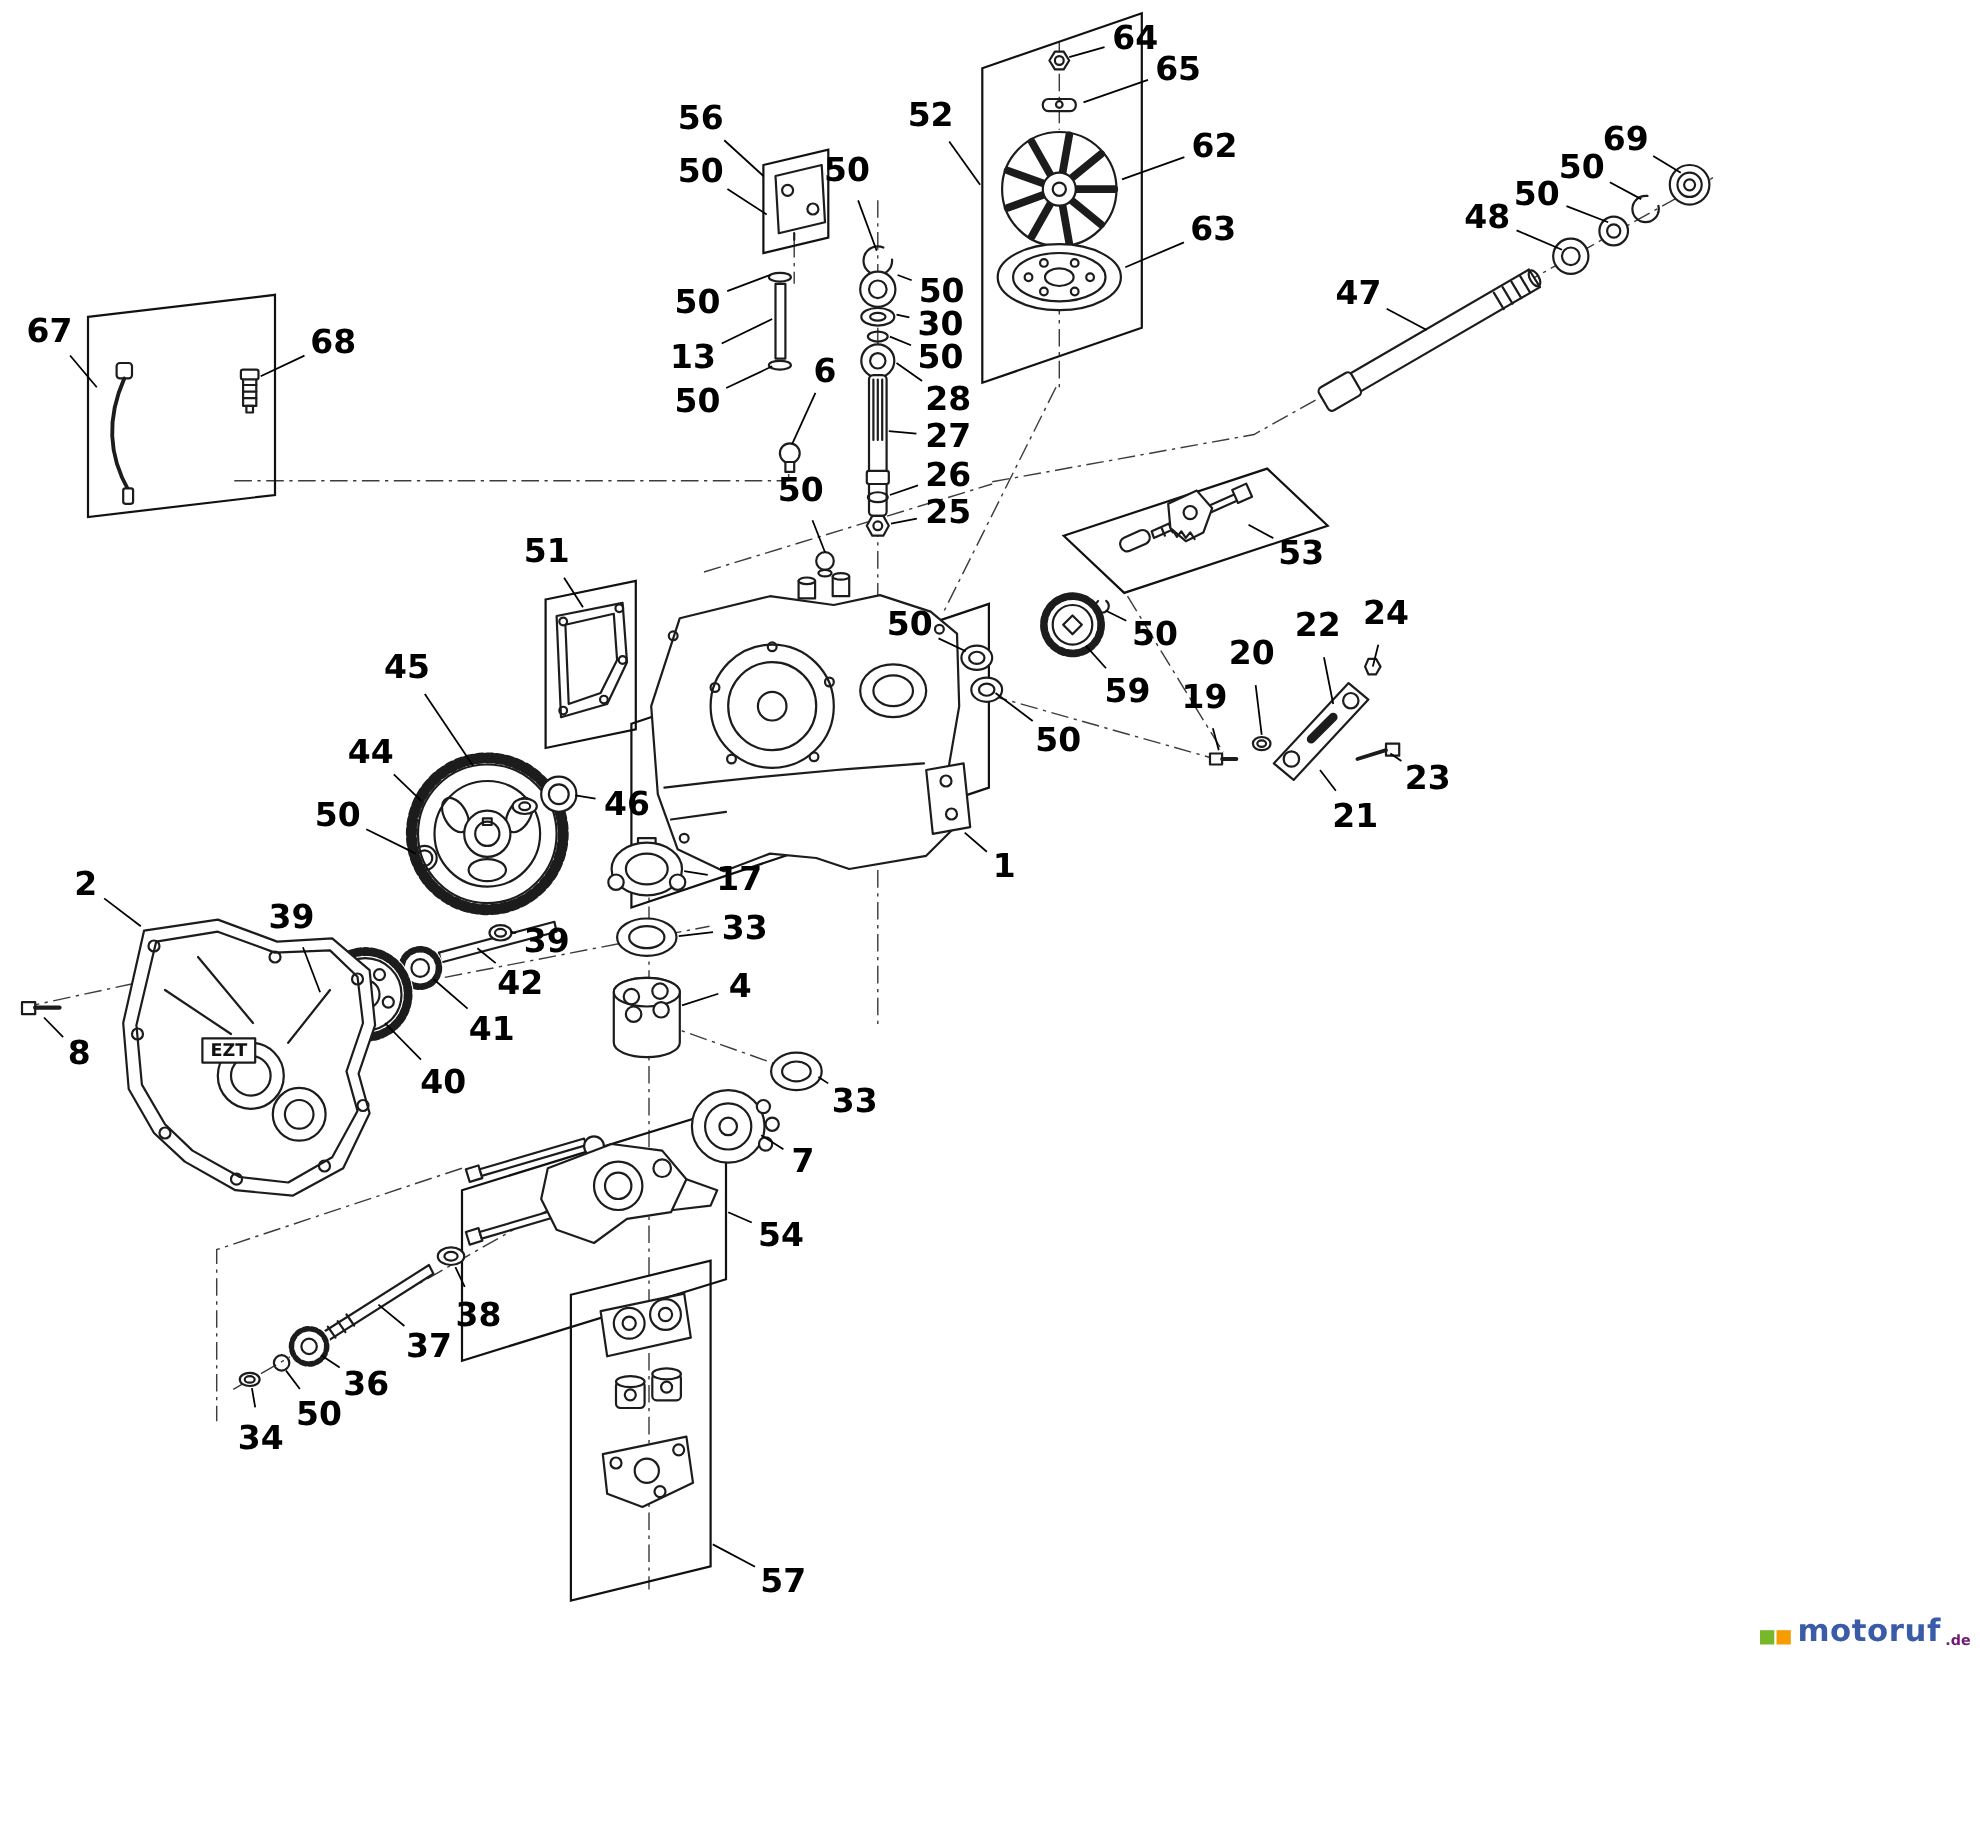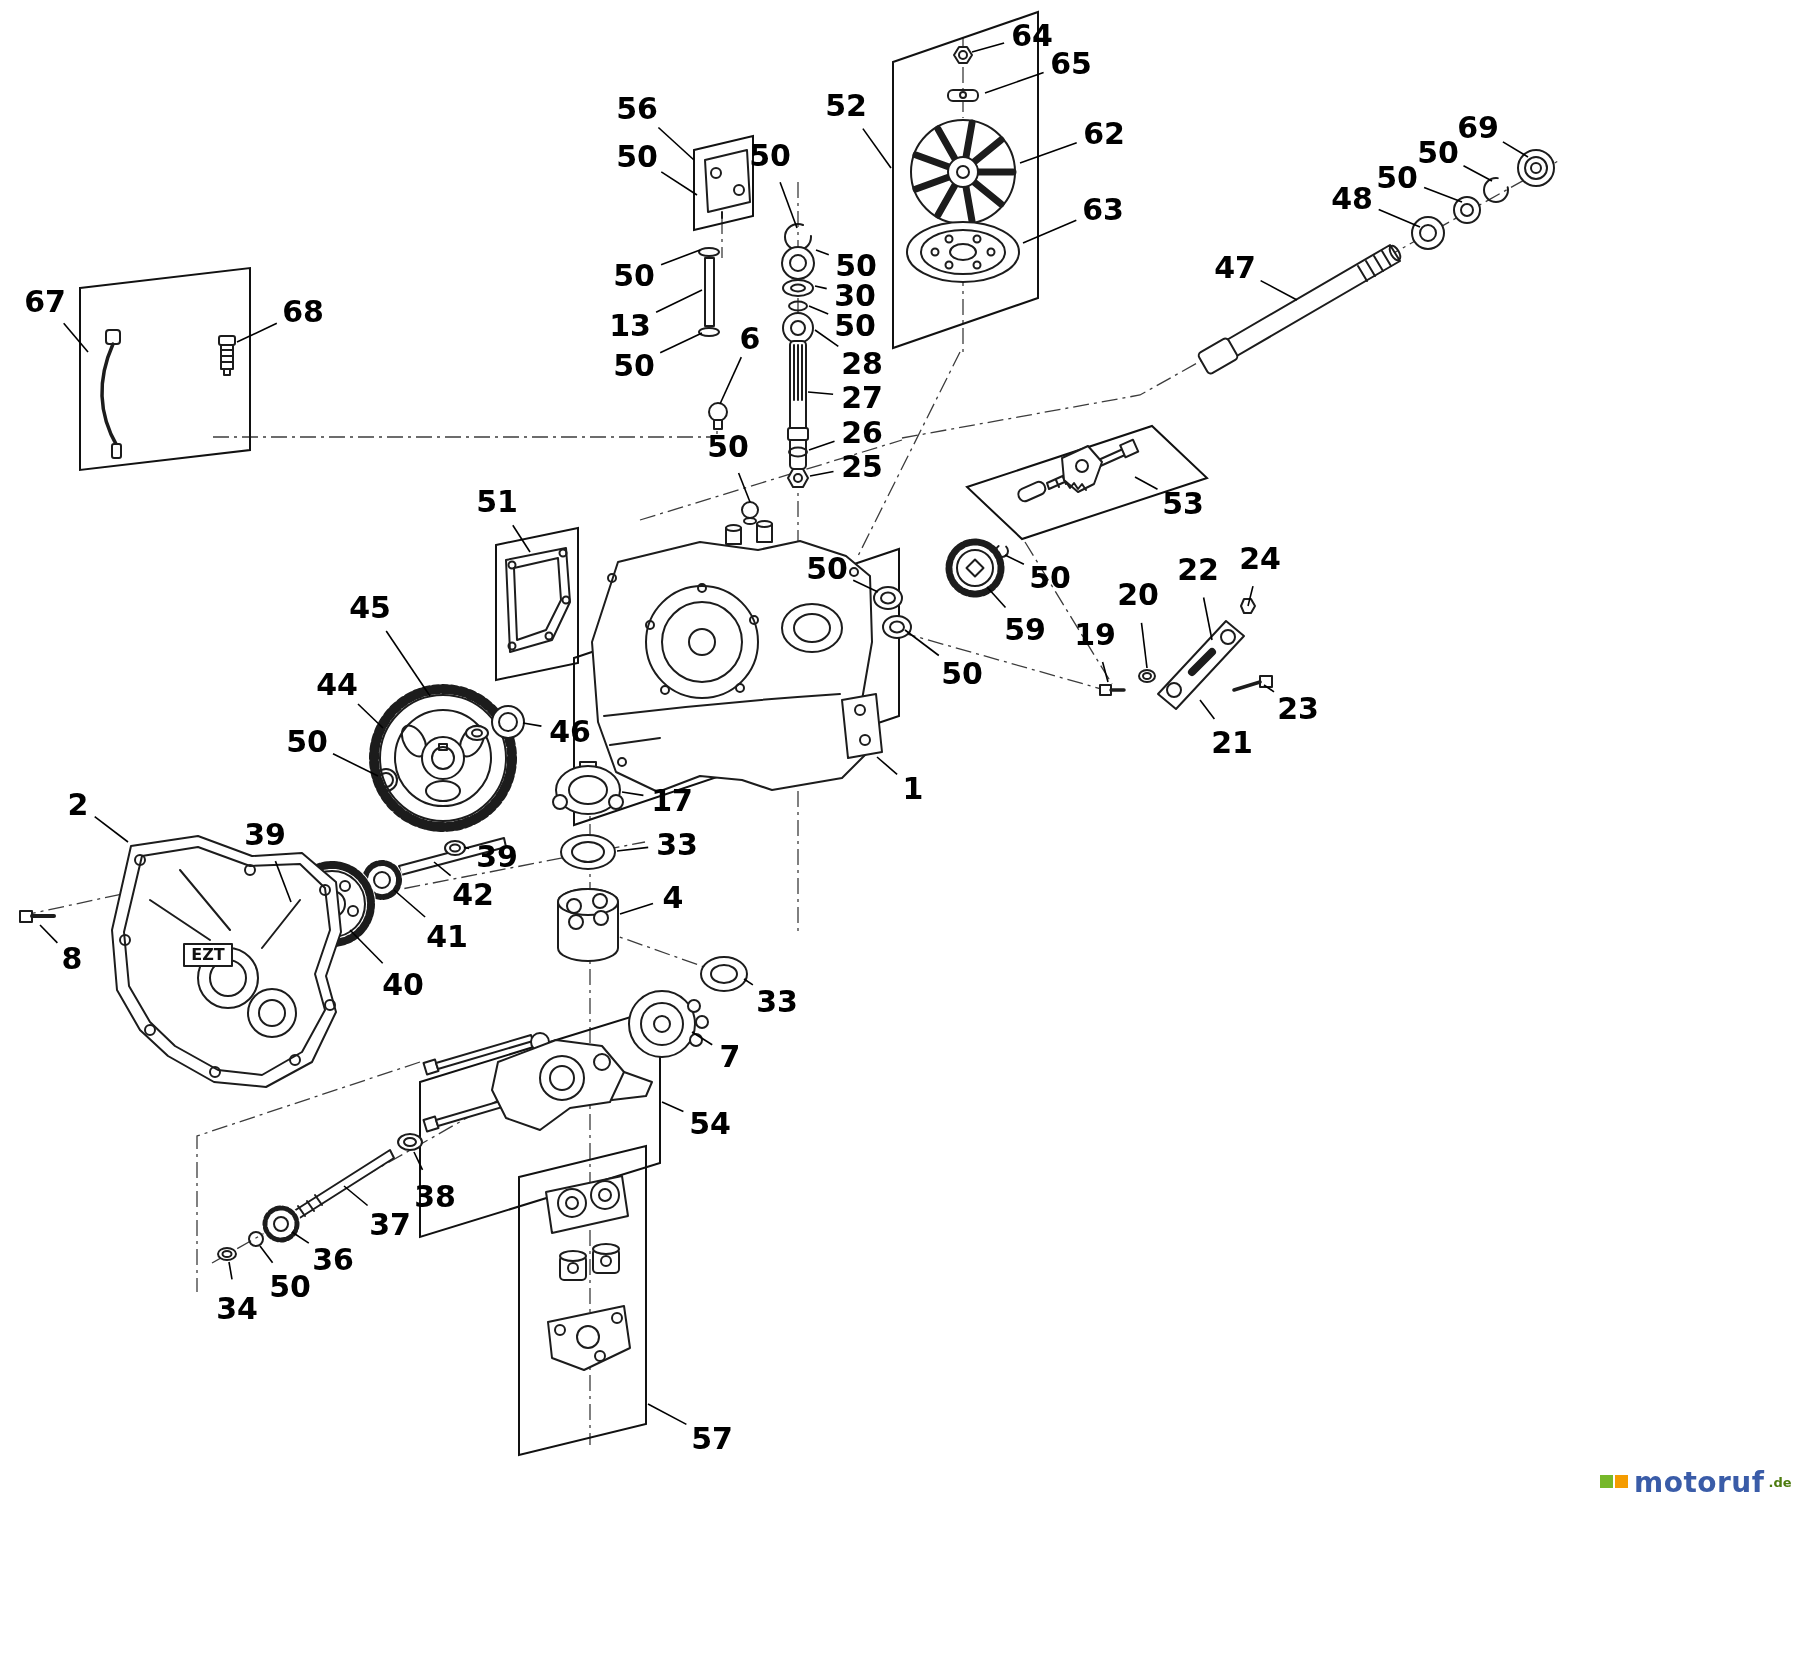--- a/index.html
+++ b/index.html
@@ -5,26 +5,26 @@
   html,body{margin:0;padding:0;background:#fff;}
   #stage{position:relative;width:1800px;height:1656px;background:#fff;overflow:hidden;
          font-family:"DejaVu Sans",sans-serif;}
   #diagram-svg{position:absolute;left:0;top:0;}
   .cl{stroke:#3c3c3c;stroke-width:1.3;fill:none;stroke-dasharray:16 5 3 5;}
   .box{stroke:#111;stroke-width:2;fill:none;}
   .art{stroke:#1c1c1c;stroke-width:2;fill:none;stroke-linecap:round;stroke-linejoin:round;}
   #leader-layer line{stroke:#000;stroke-width:1.6;}
   #callout-layer text{font:bold 30px "DejaVu Sans",sans-serif;fill:#000;text-anchor:middle;}
   .ezt{font:bold 16px "DejaVu Sans",sans-serif;fill:#111;text-anchor:middle;}
-  #watermark{position:absolute;left:1600px;top:1466px;display:flex;align-items:center;gap:4px;}
+  #watermark{position:absolute;left:1600px;top:1466px;display:flex;align-items:flex-end;gap:4px;}
   #watermark .sq{display:inline-block;width:13px;height:13px;margin-right:2px;}
   .sq-g{background:#76b82a;}
   .sq-o{background:#f59c00;}
   .wm-text{font:bold 28px "DejaVu Sans",sans-serif;color:#3a5ca8;letter-spacing:.5px;}
-  .wm-suffix{font:bold 13px "DejaVu Sans",sans-serif;color:#4d7c0f;}
+  .wm-suffix{font:bold 13px "DejaVu Sans",sans-serif;color:#701a75;}
 </style>
 </head>
 <body>
 
 <div id="stage">
 <svg id="diagram-svg" width="1800" height="1656" viewBox="0 0 1800 1656" xmlns="http://www.w3.org/2000/svg">
 
   <g>
     <path class="cl" d="M213,437 H717"></path>
     <path class="cl" d="M717,410 V437"></path>

